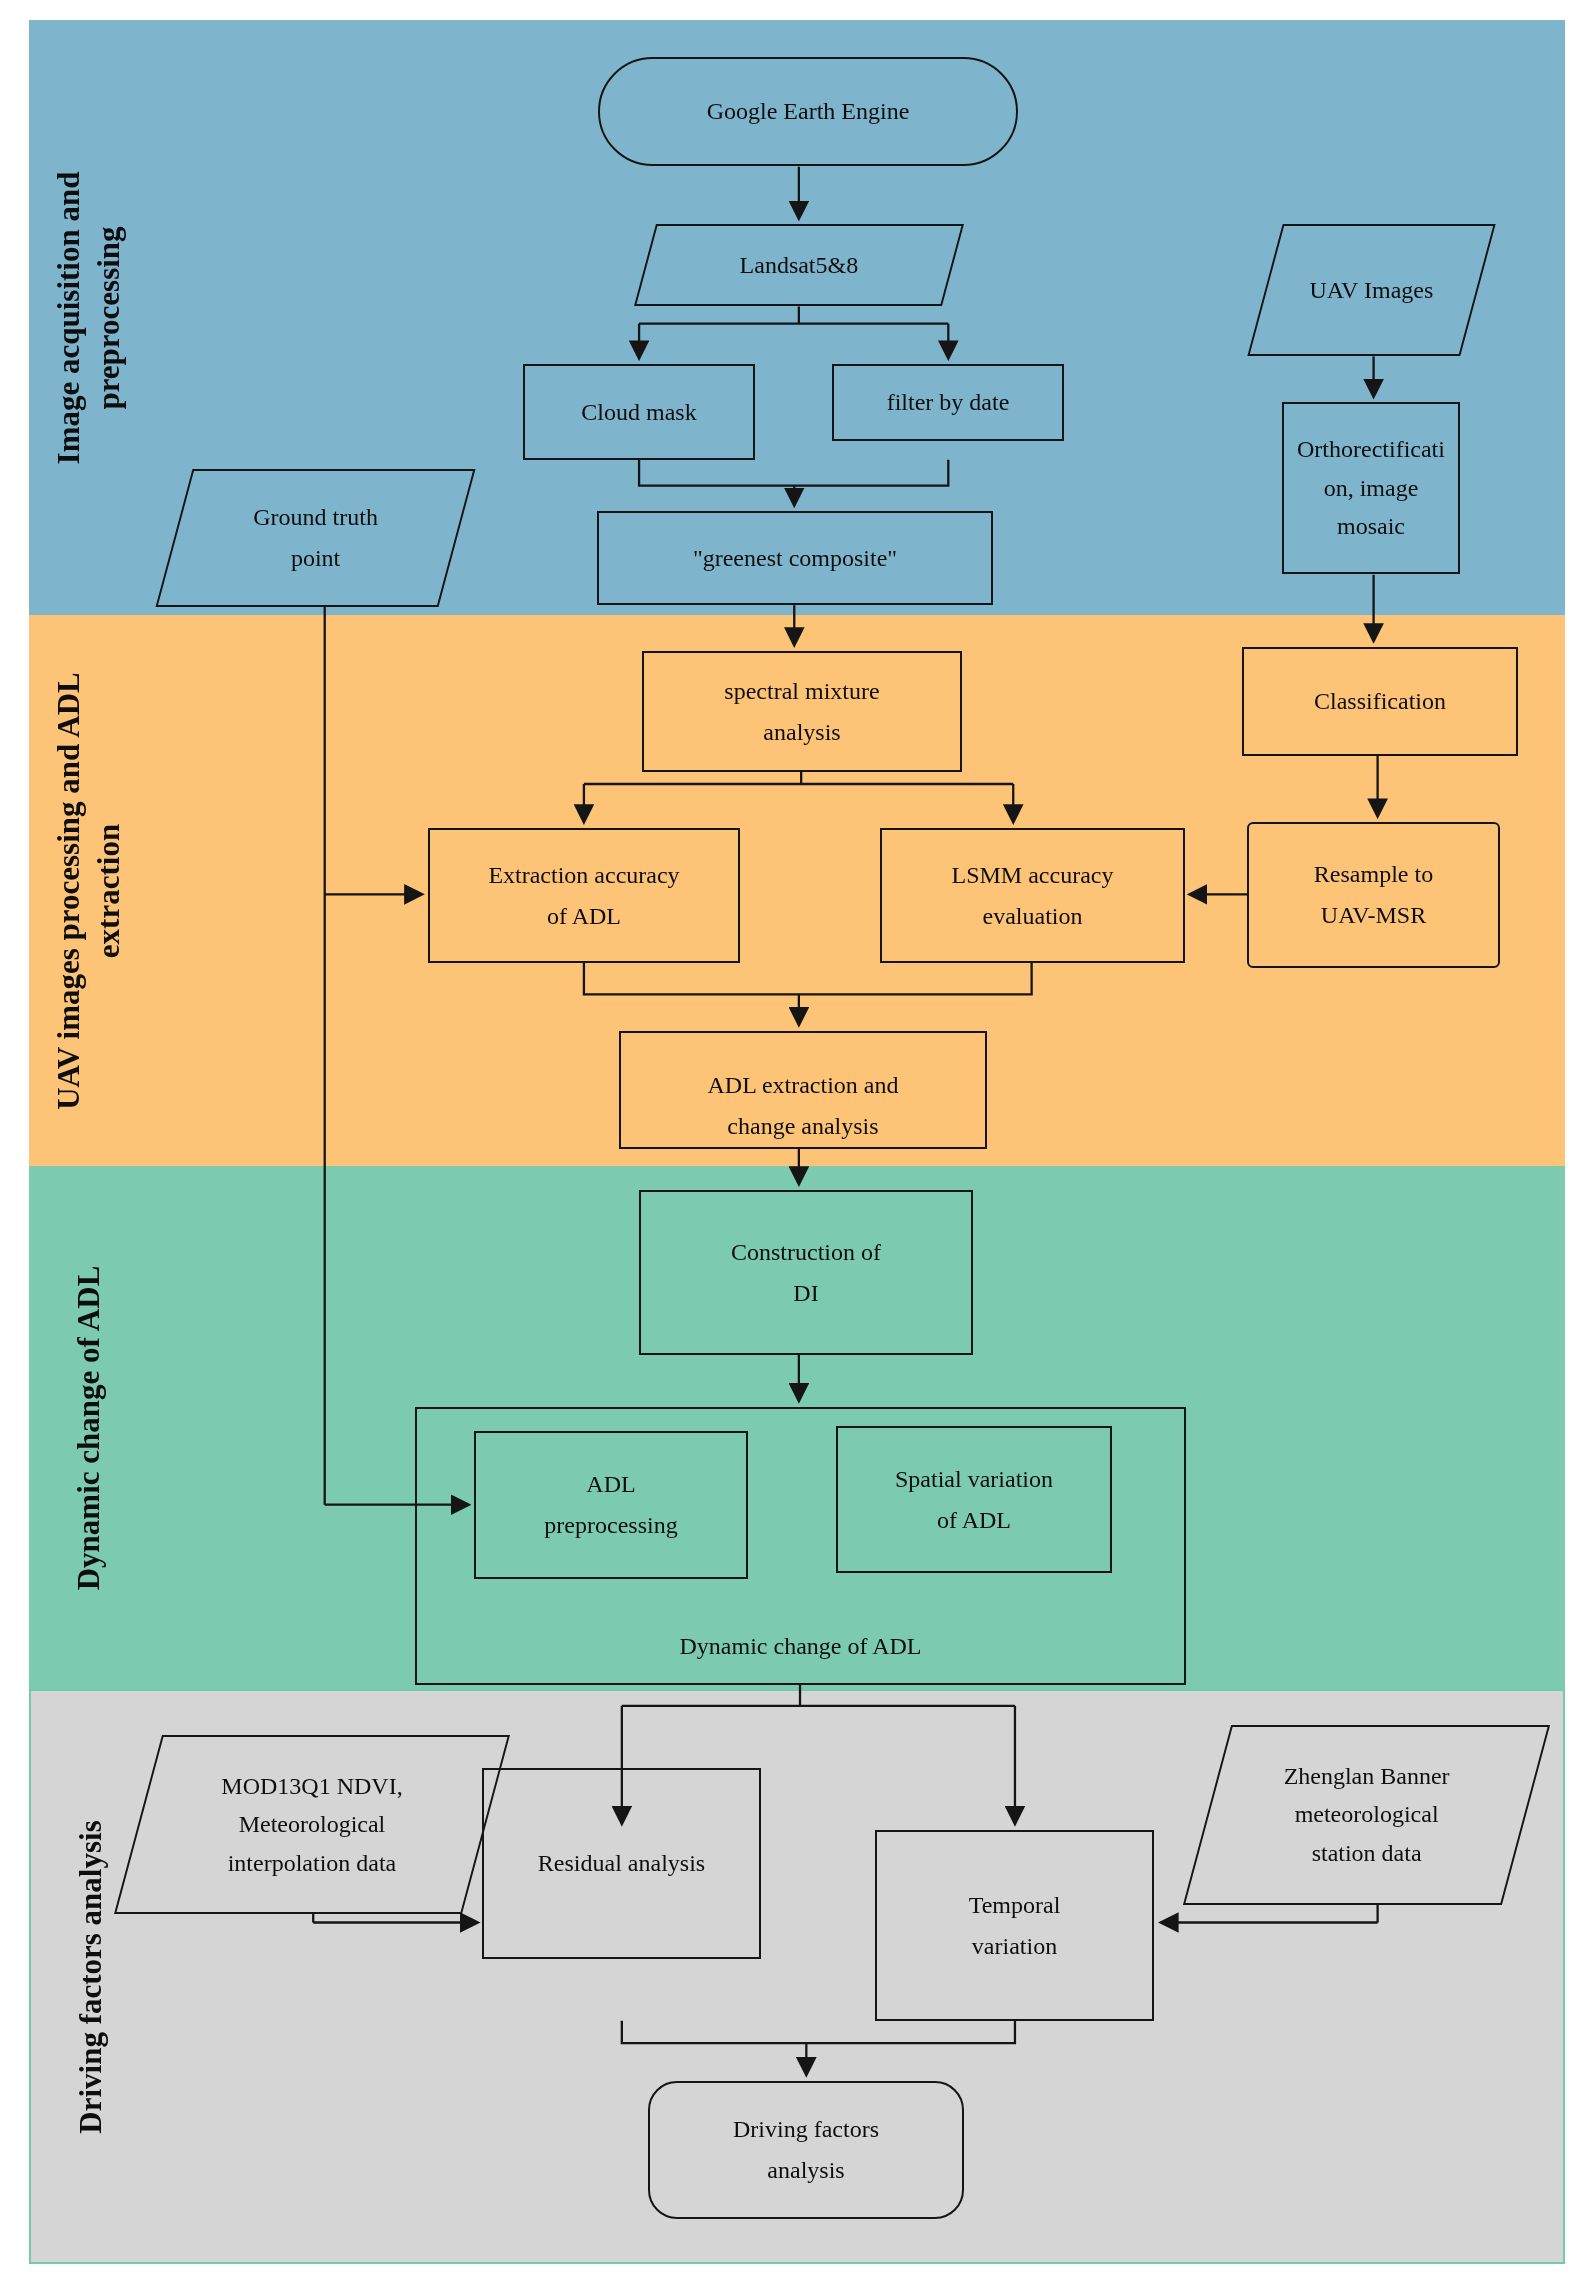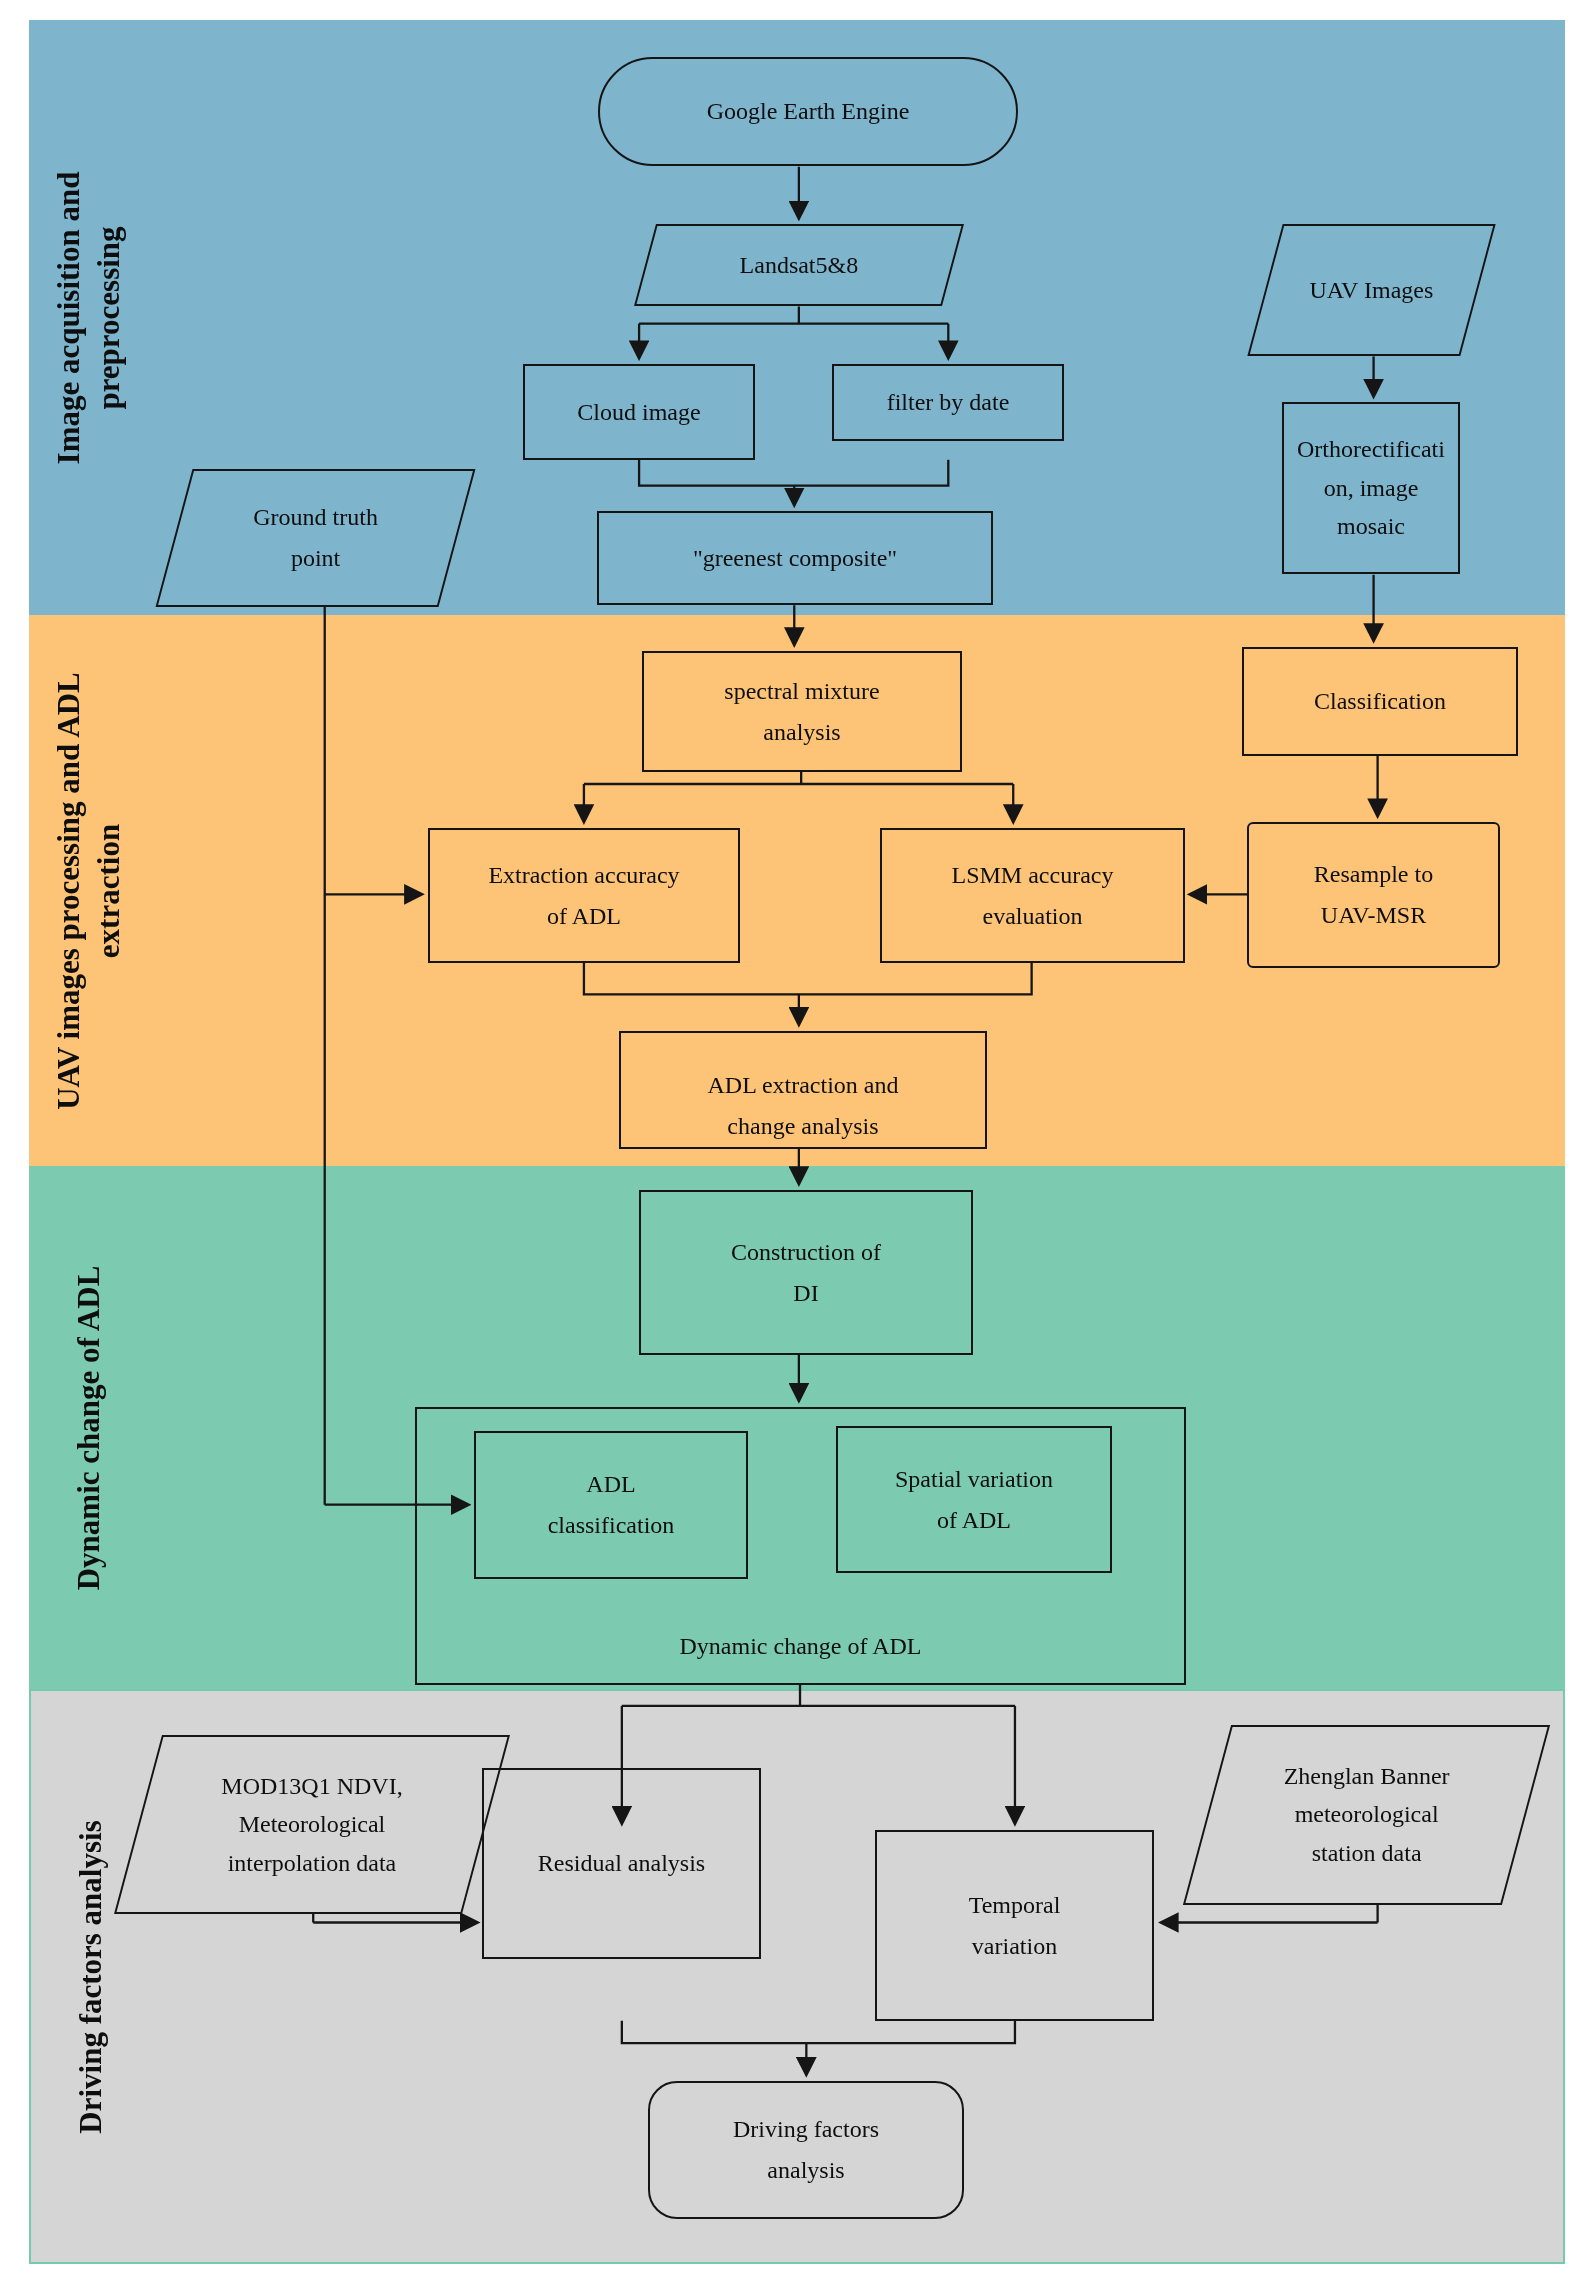--- a/index.html
+++ b/index.html
@@ -97,21 +97,21 @@
     <path d="M1403 3555 L1403 3608" marker-end="url(#ah)"></path>
   </svg>
 
   <div class="node stadium" style="left:598px;top:57px;width:420px;height:109px;">
     <span class="lbl">Google Earth Engine</span>
   </div>
   <div class="node skew" style="left:645px;top:224px;width:308px;height:82px;">
     <span class="lbl">Landsat5&amp;8</span>
   </div>
   <div class="node" style="left:523px;top:364px;width:232px;height:96px;">
-    <span class="lbl">Cloud image</span>
+    <span class="lbl">Cloud mask</span>
   </div>
   <div class="node" style="left:832px;top:364px;width:232px;height:77px;">
     <span class="lbl">filter by date</span>
   </div>
   <div class="node" style="left:597px;top:511px;width:396px;height:94px;">
     <span class="lbl">"greenest composite"</span>
   </div>
   <div class="node skew" style="left:1265px;top:224px;width:213px;height:132px;">
     <span class="lbl">UAV Images</span>
   </div>
@@ -151,21 +151,21 @@
 
   <div class="node" style="left:632px;top:1190px;width:334px;height:165px;margin-left:7px;">
     <span class="lbl">Construction of
 DI</span>
   </div>
   <div class="node container-box" style="left:415px;top:1407px;width:771px;height:278px;">
     <span class="lbl">Dynamic change of ADL</span>
   </div>
   <div class="node" style="left:474px;top:1431px;width:274px;height:148px;">
     <span class="lbl">ADL
-classification</span>
+preprocessing</span>
   </div>
   <div class="node" style="left:836px;top:1426px;width:276px;height:147px;">
     <span class="lbl">Spatial variation
 of ADL</span>
   </div>
 
   <div class="node skew" style="left:138px;top:1735px;width:348px;height:179px;line-height:1.6;">
     <span class="lbl">MOD13Q1 NDVI,
 Meteorological
 interpolation data</span>

